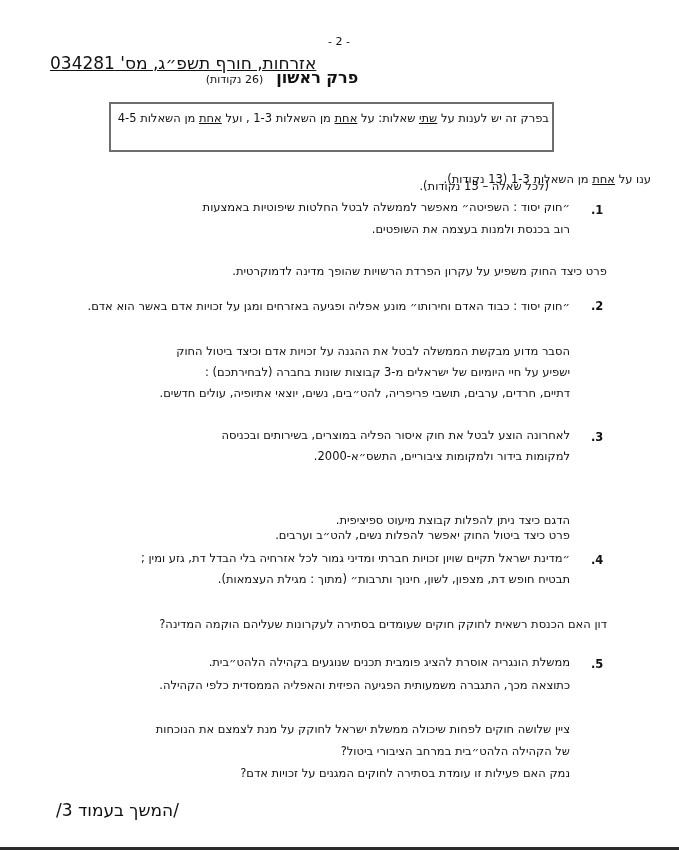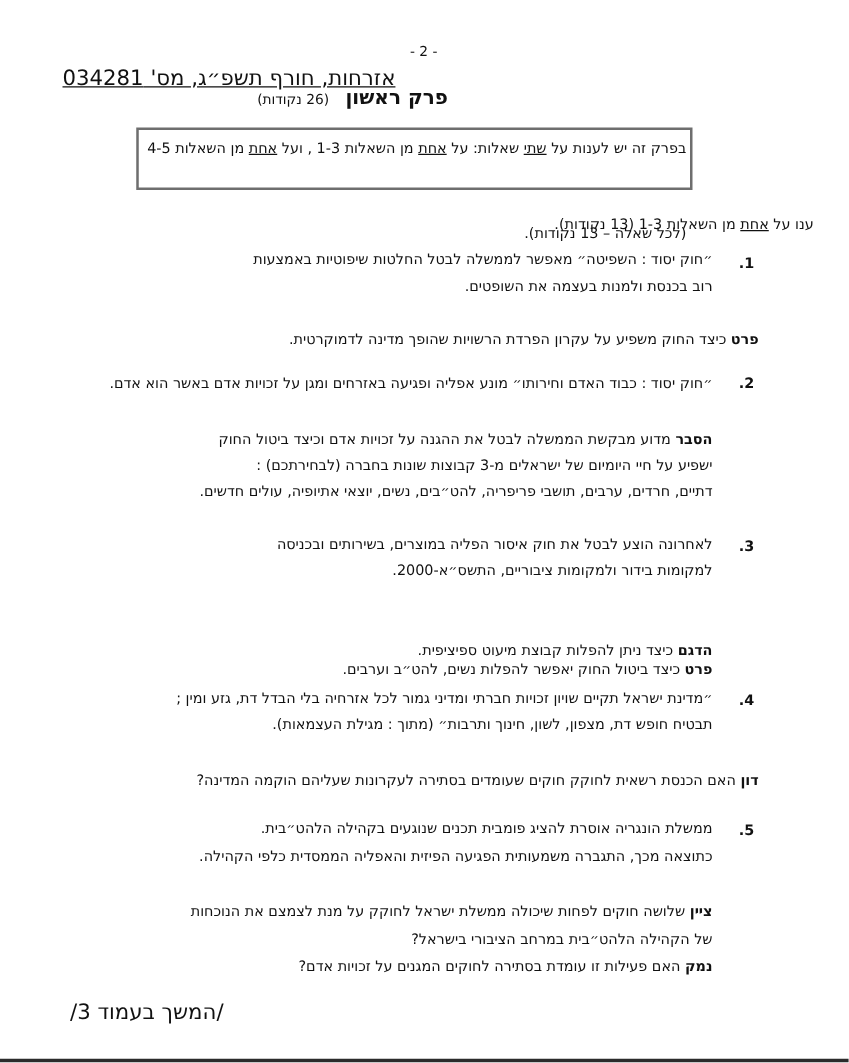--- a/index.html
+++ b/index.html
@@ -11,21 +11,21 @@
       width: 679px;
       height: 850px;
       position: relative;
       overflow: hidden;
       font-family: "DejaVu Sans", "Liberation Sans", sans-serif;
       color: #111111;
     }
     .abs { position: absolute; white-space: nowrap; }
     .rtl { direction: rtl; text-align: right; }
     .txt { font-size: 11.5px; line-height: 14px; }
-    .bold { font-weight: bold; }
+    .bold { font-weight: normal; }
     u { text-decoration: underline; }
 
     
     .hdr-left {
       left: 50px; top: 53px;
       font-size: 17px;
       text-decoration: underline;
       direction: rtl;
     }
     .hdr-page {
@@ -102,18 +102,18 @@
 
 <div class="abs qnum" style="left:591px; top:553px;">.4</div>
 <div class="abs rtl txt" style="right:109px; top:551px;">״מדינת ישראל תקיים שויון זכויות חברתי ומדיני גמור לכל אזרחיה בלי הבדל דת, גזע ומין ;</div>
 <div class="abs rtl txt" style="right:109px; top:572px;">תבטיח חופש דת, מצפון, לשון, חינוך ותרבות״ (מתוך : מגילת העצמאות).</div>
 <div class="abs rtl txt" style="right:72px; top:617px;"><span class="bold">דון</span><span> האם הכנסת רשאית לחוקק חוקים שעומדים בסתירה לעקרונות שעליהם הוקמה המדינה?</span></div>
 
 <div class="abs qnum" style="left:591px; top:657px;">.5</div>
 <div class="abs rtl txt" style="right:109px; top:655px;">ממשלת הונגריה אוסרת להציג פומבית תכנים שנוגעים בקהילה הלהט״בית.</div>
 <div class="abs rtl txt" style="right:109px; top:678px;">כתוצאה מכך, התגברה משמעותית הפגיעה הפיזית והאפליה הממסדית כלפי הקהילה.</div>
 <div class="abs rtl txt" style="right:109px; top:722px;"><span class="bold">ציין</span><span> שלושה חוקים לפחות שיכולה ממשלת ישראל לחוקק על מנת לצמצם את הנוכחות</span></div>
-<div class="abs rtl txt" style="right:109px; top:744px;">של הקהילה הלהט״בית במרחב הציבורי בישראל?</div>
+<div class="abs rtl txt" style="right:109px; top:744px;">של הקהילה הלהט״בית במרחב הציבורי ביטול?</div>
 <div class="abs rtl txt" style="right:109px; top:766px;"><span class="bold">נמק</span><span> האם פעילות זו עומדת בסתירה לחוקים המגנים על זכויות אדם?</span></div>
 
 <div class="abs rtl" style="left:56px; top:800px; font-size:17px;">/המשך בעמוד 3/</div>
 
 <div class="rule-bottom"></div>
 
 </body></html>

